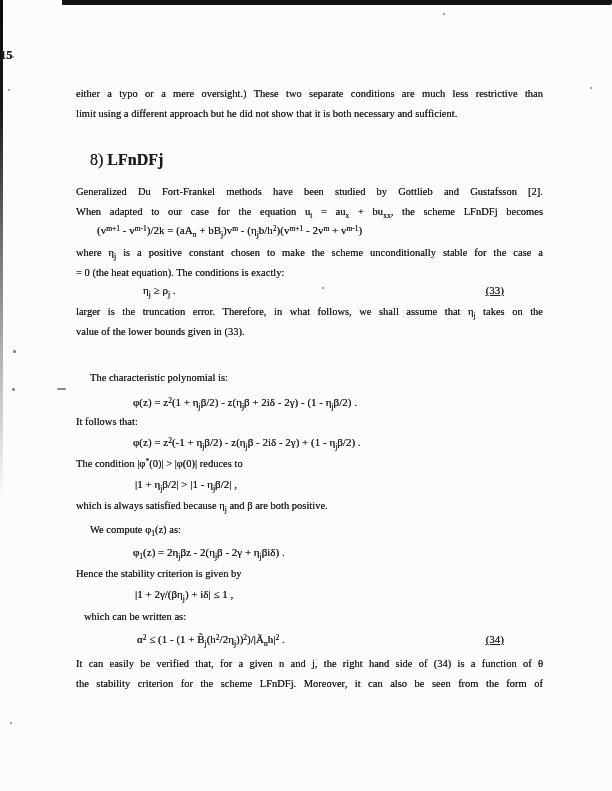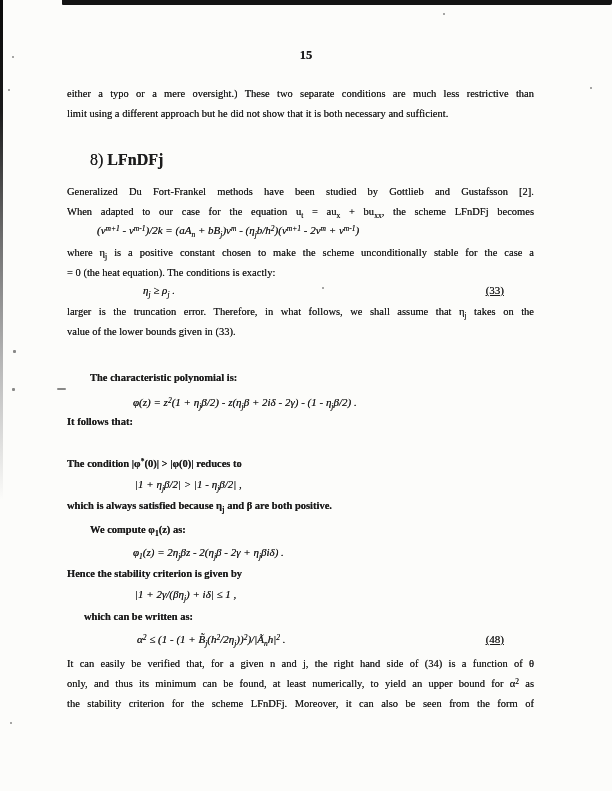--- a/index.html
+++ b/index.html
@@ -7,41 +7,41 @@
     position: relative;
     width: 612px;
     height: 791px;
     margin: 0 auto;
     background: #fcfcfa;
     overflow: hidden;
     font-family: "Liberation Serif", "DejaVu Serif", serif;
     color: #1c1c1c;
     text-shadow: 0 0 0.55px rgba(25,25,25,0.85);
   }
-  .blk { position: absolute; left: 67px; }
+  .blk { position: absolute; left: 76px; }
   .para { width: 467px; }
   .line {
     font-size: 10.5px;
     line-height: 20px;
     text-align: justify;
     text-align-last: justify;
   }
   .line.last { text-align: left; text-align-last: left; }
-  .single { font-size: 10.5px; line-height: 20px; white-space: nowrap; font-weight: bold; }
-  .eq { font-size: 11px; line-height: 20px; white-space: nowrap; font-style: italic; }
+  .single { font-size: 10.5px; line-height: 20px; white-space: nowrap; }
+  .eq { font-size: 11px; line-height: 20px; white-space: nowrap; }
   .eqrow { left: 0; width: 576px; height: 20px; }
   .eqrow .eqbody { position: absolute; top: 0; }
   .eqrow .eqno {
     position: absolute; right: 72px; top: 0;
     font-size: 11px; line-height: 20px; text-decoration: underline;
   }
   sup { font-size: 7.5px; line-height: 0; vertical-align: 3.5px; }
   sub { font-size: 7.5px; line-height: 0; vertical-align: -2.5px; }
   .pageno {
-    left: 0; width: 612px; text-align: center;
+    left: 0; width: 612px; text-align: left;
     font-size: 12.5px; font-weight: bold; line-height: 16px;
   }
   .heading { font-size: 16px; line-height: 20px; white-space: nowrap; }
   
   .edge-top {
     position: absolute; top: 0; left: 62px; right: 0; height: 5px;
     background: #141414; border-radius: 0 0 2px 1px;
   }
   .edge-left {
     position: absolute; top: 0; left: 0; width: 3px; height: 500px;
@@ -96,41 +96,41 @@
     <div class="line">larger is the truncation error.  Therefore, in what follows, we shall assume that η<sub>j</sub> takes on the</div>
     <div class="line last">value of the lower bounds given in (33).</div>
   </div>
 
   <div class="blk single" style="top:368px;left:90px">The characteristic polynomial is:</div>
 
   <div class="blk eq" style="top:392px;left:133px">φ(z) = z<sup>2</sup>(1 + η<sub>j</sub>β/2) - z(η<sub>j</sub>β + 2iδ - 2γ) - (1 - η<sub>j</sub>β/2)  .</div>
 
   <div class="blk single" style="top:412px">It follows that:</div>
 
+  <div class="blk eq" style="top:432px;left:133px">φ(z) = z<sup>2</sup>(-1 + η<sub>j</sub>β/2) - z(η<sub>j</sub>β - 2iδ - 2γ) + (1 - η<sub>j</sub>β/2)  .</div>
 
   <div class="blk single" style="top:454px">The condition |φ<sup>*</sup>(0)| &gt; |φ(0)| reduces to</div>
 
   <div class="blk eq" style="top:474px;left:135px">|1 + η<sub>j</sub>β/2| &gt; |1 - η<sub>j</sub>β/2| ,</div>
 
   <div class="blk single" style="top:496px">which is always satisfied because η<sub>j</sub> and β are both positive.</div>
 
   <div class="blk single" style="top:520px;left:90px">We compute φ<sub>1</sub>(z) as:</div>
 
   <div class="blk eq" style="top:542px;left:133px">φ<sub>1</sub>(z) = 2η<sub>j</sub>βz - 2(η<sub>j</sub>β - 2γ + η<sub>j</sub>βiδ) .</div>
 
   <div class="blk single" style="top:564px">Hence the stability criterion is given by</div>
 
   <div class="blk eq" style="top:584px;left:135px">|1 + 2γ/(βη<sub>j</sub>) + iδ| ≤ 1 ,</div>
 
   <div class="blk single" style="top:607px;left:84px">which can be written as:</div>
 
   <div class="blk eqrow" style="top:629px">
     <span class="eq eqbody" style="left:137px">α<sup>2</sup> ≤ (1 - (1 + B̃<sub>j</sub>(h<sup>2</sup>/2η<sub>j</sub>))<sup>2</sup>)/|Ã<sub>n</sub>h|<sup>2</sup> .</span>
-    <span class="eqno">(48)</span>
+    <span class="eqno">(34)</span>
   </div>
 
   <div class="blk para" style="top:654px">
     <div class="line">It can easily be verified that, for a given n and j, the right hand side of (34) is a function of θ</div>
-    <div class="line">only, and thus its minimum can be found, at least numerically, to yield an upper bound for α<sup>2</sup> as</div>
     <div class="line">the stability criterion for the scheme LFnDFj.  Moreover, it can also be seen from the form of</div>
   </div>
 
 </div>
 
 </body></html>

